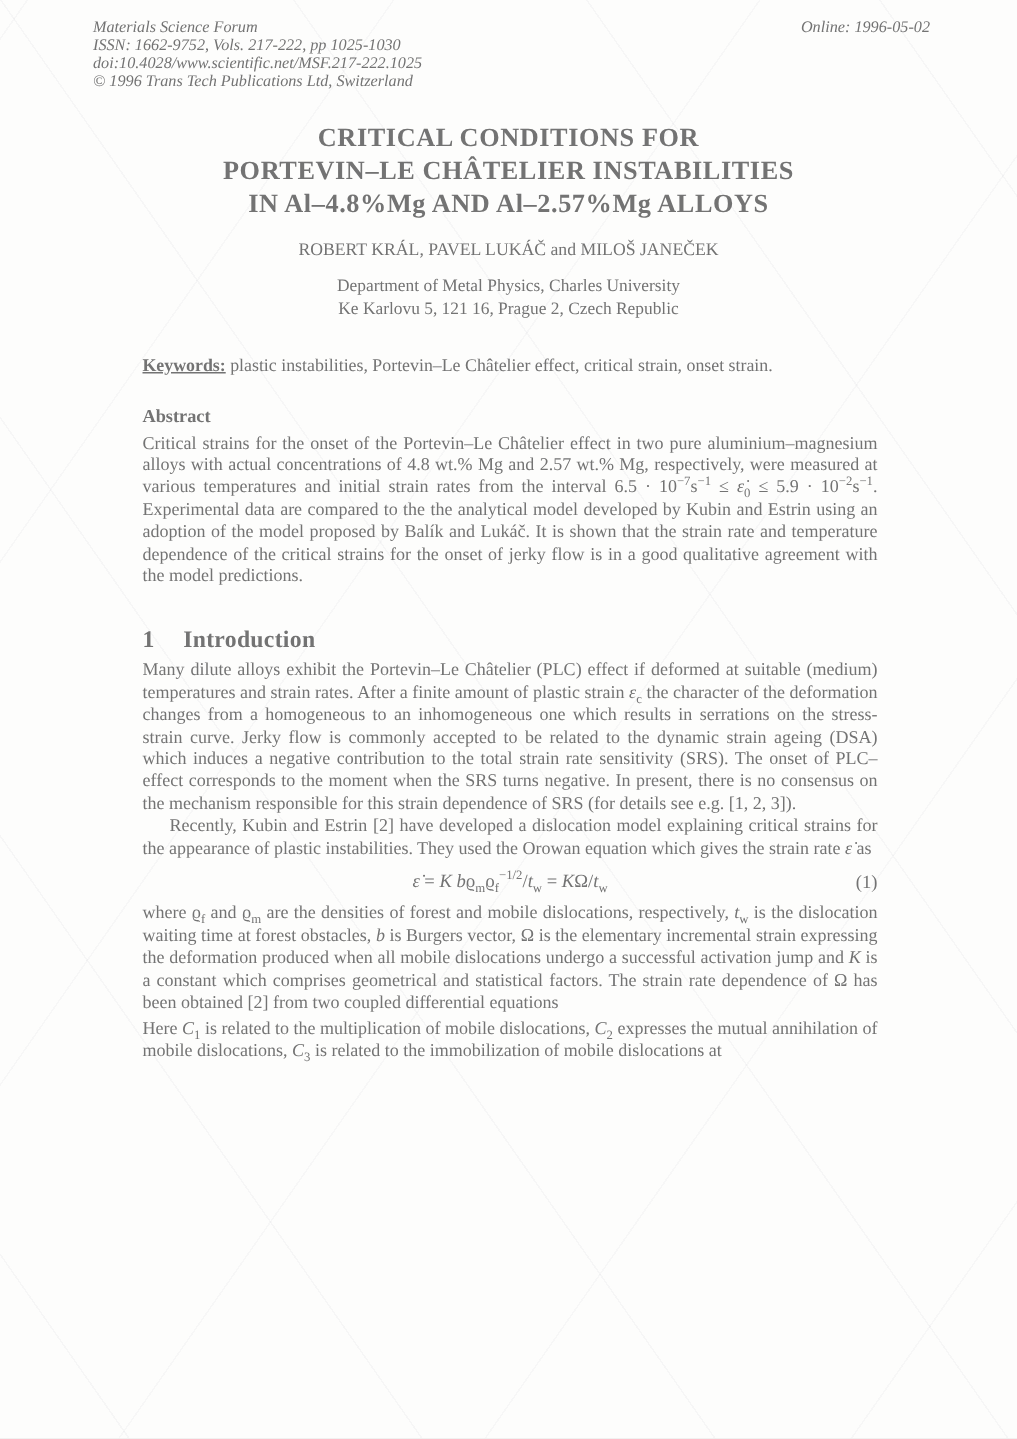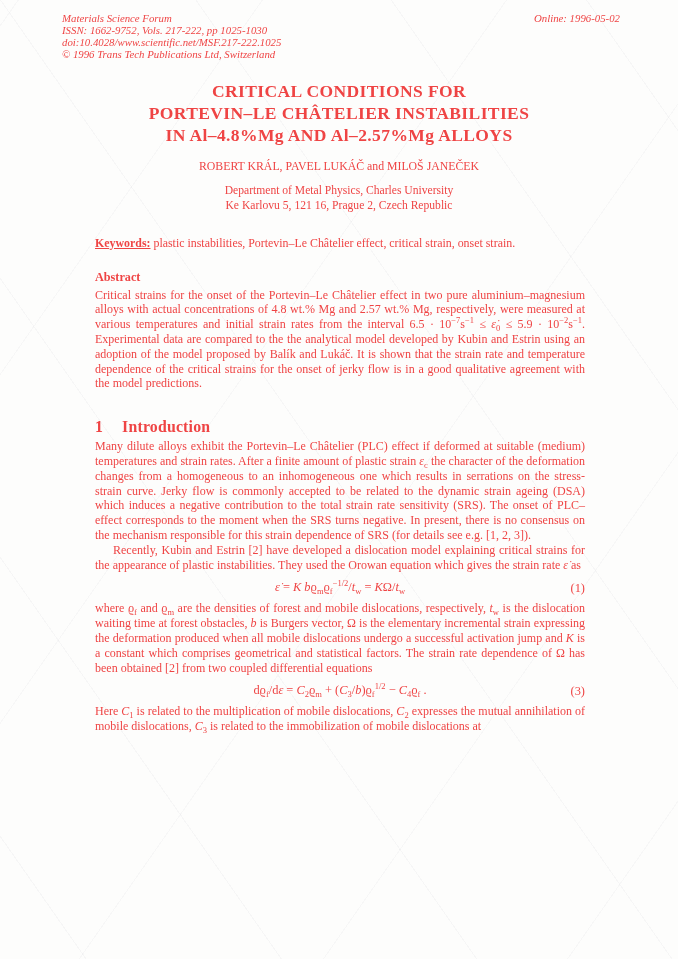--- a/index.html
+++ b/index.html
@@ -1,20 +1,20 @@
 <!DOCTYPE html>
 <html><head>
 <meta charset="utf-8">
 <style>
   html,body{margin:0;padding:0;background:#e8e8e8;}
   .page{
     position:relative;
     width:678px;height:959px;
     background:#fdfdfc;
-    color:#ef4444;
+    color:#737373;
     font-family:"Liberation Serif","DejaVu Serif",serif;
     overflow:hidden;
     margin:0 auto;
   }
   
   .page::before{
     content:"";
     position:absolute;inset:0;
     background:
       repeating-linear-gradient(55deg, transparent 0 70px, rgba(60,60,90,.035) 70px 71px, transparent 71px 160px),
@@ -123,21 +123,17 @@
     <p class="body indent">Recently, Kubin and Estrin [2] have developed a dislocation model explaining critical strains for the appearance of plastic instabilities. They used the Orowan equation which gives the strain rate <i>ε̇</i> as</p>
 
     <div class="equation-row">
       <span><i>ε̇</i> = <i>K b</i>ϱ<sub>m</sub>ϱ<sub>f</sub><sup>−1/2</sup>/<i>t</i><sub>w</sub> = <i>K</i>Ω/<i>t</i><sub>w</sub></span>
       <span class="eq-number">(1)</span>
     </div>
 
     <p class="body">where ϱ<sub>f</sub> and ϱ<sub>m</sub> are the densities of forest and mobile dislocations, respectively, <i>t</i><sub>w</sub> is the dislocation waiting time at forest obstacles, <i>b</i> is Burgers vector, Ω is the elementary incremental strain expressing the deformation produced when all mobile dislocations undergo a successful activation jump and <i>K</i> is a constant which comprises geometrical and statistical factors. The strain rate dependence of Ω has been obtained [2] from two coupled differential equations</p>
 
 
-    <div class="equation-row">
-      <span>dϱ<sub>f</sub>/d<i>ε</i> = <i>C</i><sub>2</sub>ϱ<sub>m</sub> + (<i>C</i><sub>3</sub>/<i>b</i>)ϱ<sub>f</sub><sup>1/2</sup> − <i>C</i><sub>4</sub>ϱ<sub>f</sub> .</span>
-      <span class="eq-number">(3)</span>
-    </div>
 
     <p class="body">Here <i>C</i><sub>1</sub> is related to the multiplication of mobile dislocations, <i>C</i><sub>2</sub> expresses the mutual annihilation of mobile dislocations, <i>C</i><sub>3</sub> is related to the immobilization of mobile dislocations at</p>
 
   </div>
 </div>
 
 </body></html>

